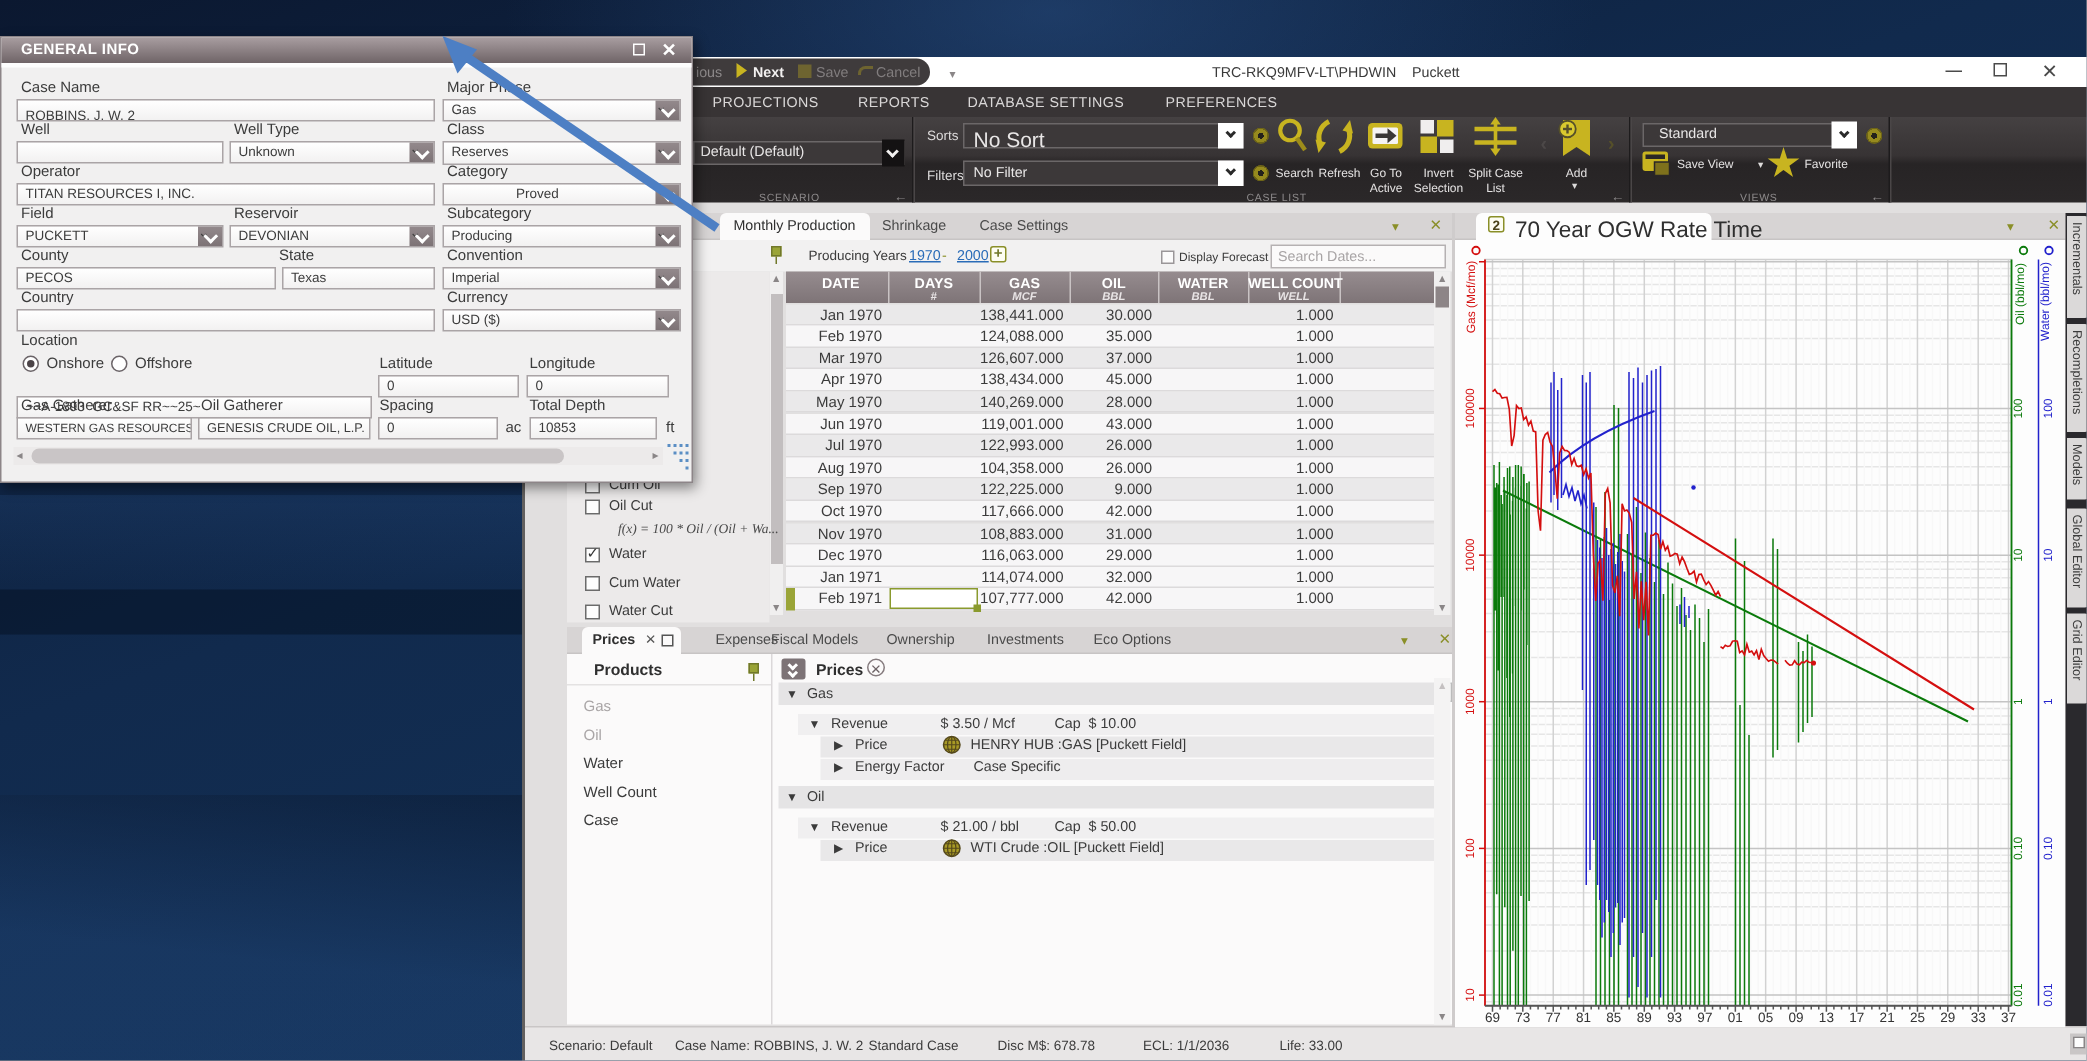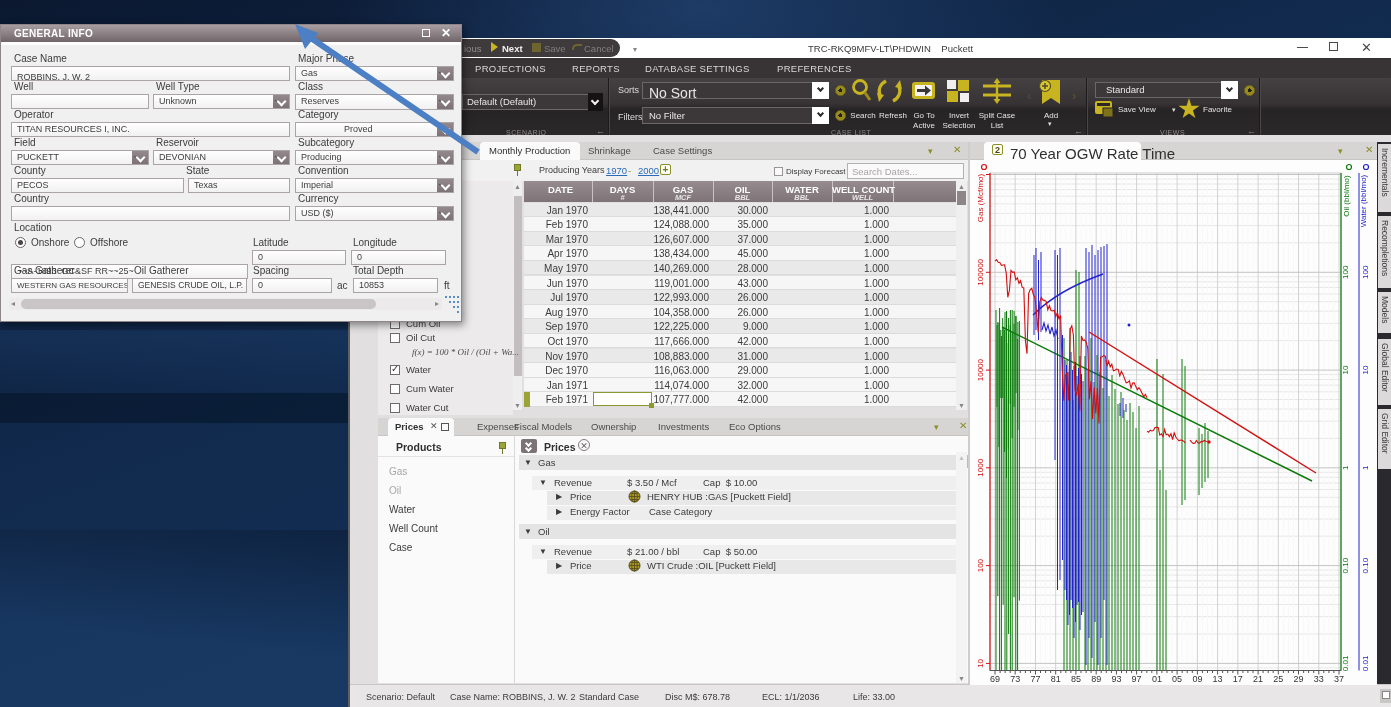--- a/index.html
+++ b/index.html
@@ -294,21 +294,21 @@
     <div class="abs" style="left:220px;top:453px;font-size:9.5px;color:#3b3b3b;">Price</div>
 <svg class="abs" style="left:278px;top:452px;" width="13" height="13" viewBox="0 0 13 13">
       <circle cx="6.5" cy="6.5" r="5.5" fill="#a89a25" stroke="#55491c" stroke-width="1"></circle>
       <path d="M1 6.5 H12 M6.5 1 V12 M2.5 3.5 H10.5 M2.5 9.5 H10.5" stroke="#55491c" stroke-width=".8" fill="none"></path>
       <ellipse cx="6.5" cy="6.5" rx="2.8" ry="5.5" fill="none" stroke="#55491c" stroke-width=".8"></ellipse>
     </svg>
 <div class="abs" style="left:297px;top:453px;font-size:9.5px;color:#3b3b3b;">HENRY HUB :GAS [Puckett Field]</div>
 <div class="abs" style="left:197px;top:468px;width:409px;height:14px;background:#eeedee;"></div>
 <div class="abs" style="left:206px;top:469px;font-size:8px;color:#3b3b3b;">▶</div>
     <div class="abs" style="left:220px;top:468px;font-size:9.5px;color:#3b3b3b;">Energy Factor</div>
-<div class="abs" style="left:299px;top:468px;font-size:9.5px;color:#3b3b3b;">Case Category</div>
+<div class="abs" style="left:299px;top:468px;font-size:9.5px;color:#3b3b3b;">Case Specific</div>
 <div class="abs" style="left:169px;top:486px;width:437px;height:15px;background:#e5e4e5;"></div>
 <div class="abs" style="left:174px;top:489px;font-size:8px;color:#3b3b3b;">▼</div>
     <div class="abs" style="left:188px;top:488px;font-size:9.5px;color:#3b3b3b;">Oil</div>
 <div class="abs" style="left:182px;top:507px;width:424px;height:14px;background:#f0eff0;"></div>
 <div class="abs" style="left:189px;top:509px;font-size:8px;color:#3b3b3b;">▼</div>
     <div class="abs" style="left:204px;top:508px;font-size:9.5px;color:#3b3b3b;">Revenue</div>
 <div class="abs" style="left:277px;top:508px;font-size:9.5px;color:#3b3b3b;">$ 21.00 / bbl</div>
 <div class="abs" style="left:353px;top:508px;font-size:9.5px;color:#3b3b3b;">Cap&nbsp;&nbsp;$ 50.00</div>
 <div class="abs" style="left:197px;top:522px;width:409px;height:14px;background:#e9e8e9;"></div>
 <div class="abs" style="left:206px;top:523px;font-size:8px;color:#3b3b3b;">▶</div>

